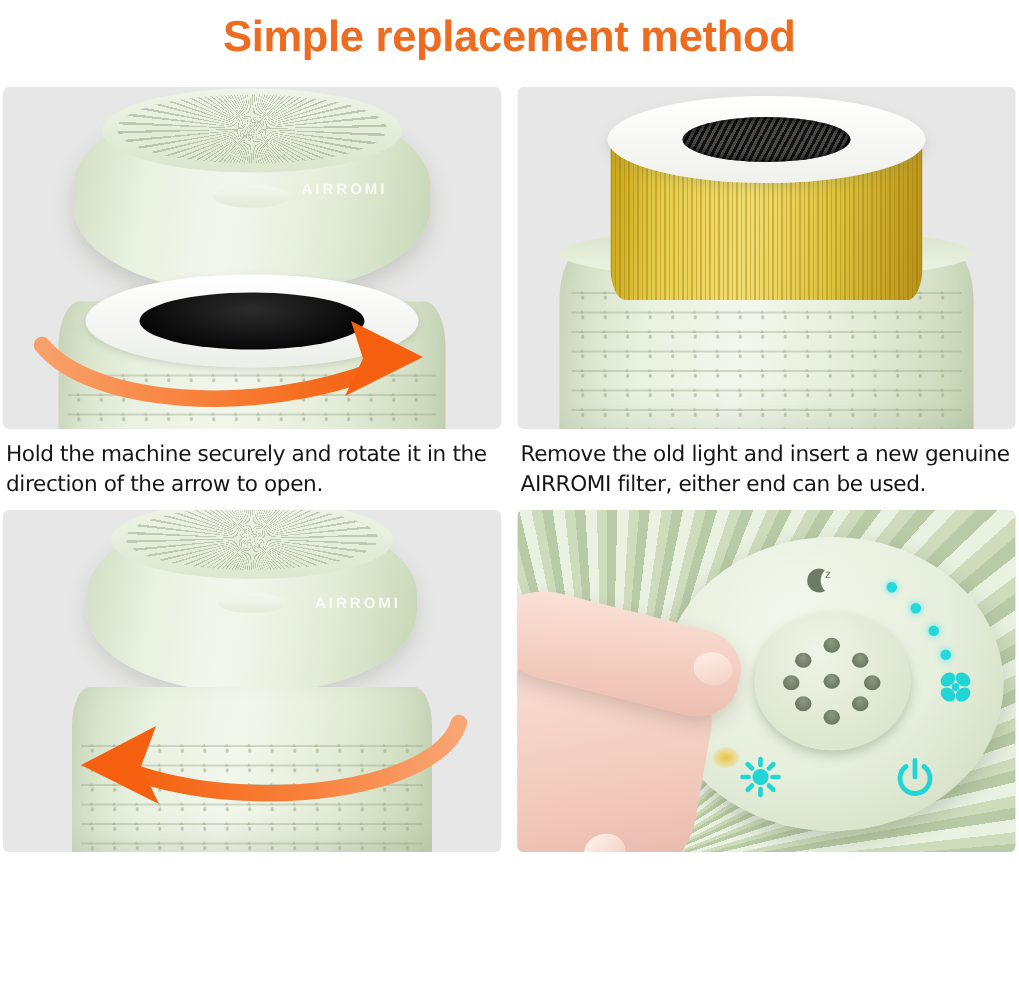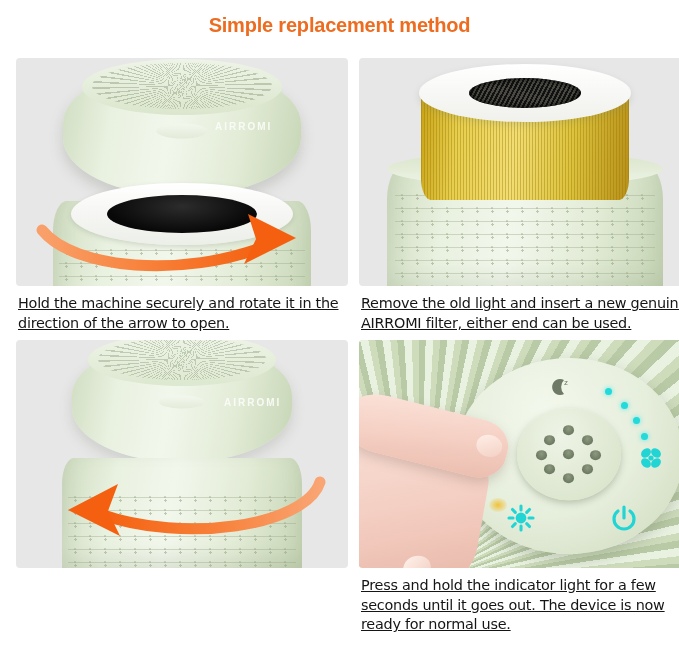--- a/index.html
+++ b/index.html
@@ -8,57 +8,56 @@
     background: #ffffff;
     font-family: "Liberation Sans", sans-serif;
     overflow: hidden;
   }
   .page { position: relative; width: 679px; height: 659px; background: #fff; }
 
   
   .title {
     width: 679px;
     text-align: center;
-    font-size: 20px;
+    font-size: 29px;
     font-weight: bold;
     color: #ed6c20;
     letter-spacing: -0.2px;
     padding-top: 5px;
     height: 58px;
     line-height: 40px;
   }
 
   
   .grid {
     position: relative;
     width: 679px;
     display: grid;
     grid-template-columns: 332px 332px;
     column-gap: 11px;
     row-gap: 7px;
-    padding: 0 16px;
+    padding: 0 2px;
   }
   .cell { width: 332px; }
 
   .photo {
     position: relative;
     width: 332px;
     height: 228px;
     background: #e7e7e7;
     border-radius: 4px;
     overflow: hidden;
   }
   .caption {
     padding: 8px 2px 0 2px;
     font-size: 14.4px;
     line-height: 19.5px;
     color: #151515;
     font-family: "DejaVu Sans", sans-serif;
     letter-spacing: -0.25px;
-    text-decoration: underline;
   }
 
   
   .body-green {
     background: linear-gradient(100deg,#cfdcc0 0%, #e9f1e0 22%, #f2f7ec 45%, #e3ecd7 72%, #c6d5b5 100%);
   }
 
   
   .grill {
     background-image:
@@ -421,17 +420,16 @@
         <div class="p4-hand">
           <div class="hand-palm"></div>
           <div class="thumbnail2"></div>
           <div class="finger">
             <div class="nail"></div>
           </div>
           <div class="press-glow"></div>
         </div>
 
       </div>
-      <div class="caption">Press and hold the indicator light for a few seconds until it goes out. The device is now ready for normal use.</div>
     </div>
 
   </div>
 </div>
 
 </body></html>

